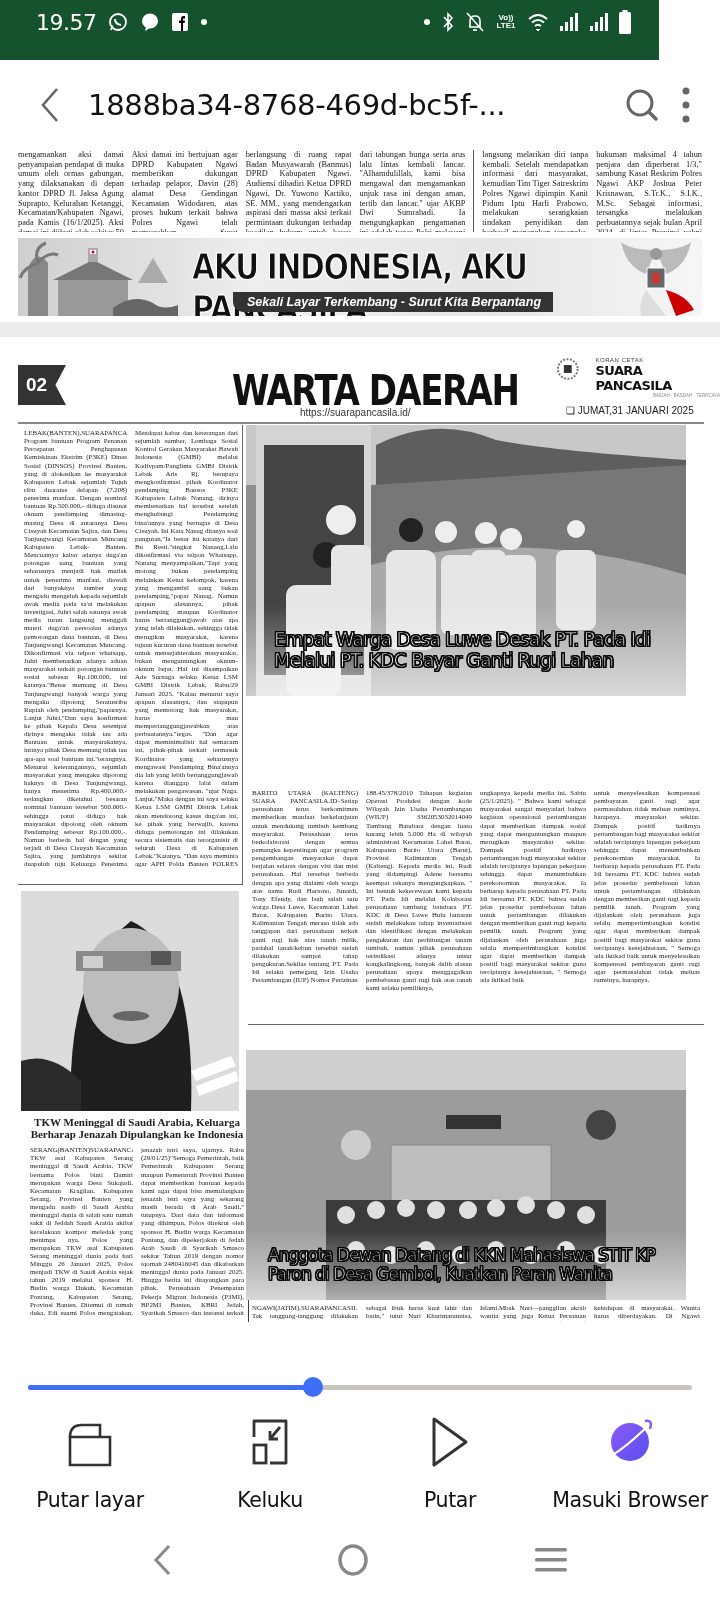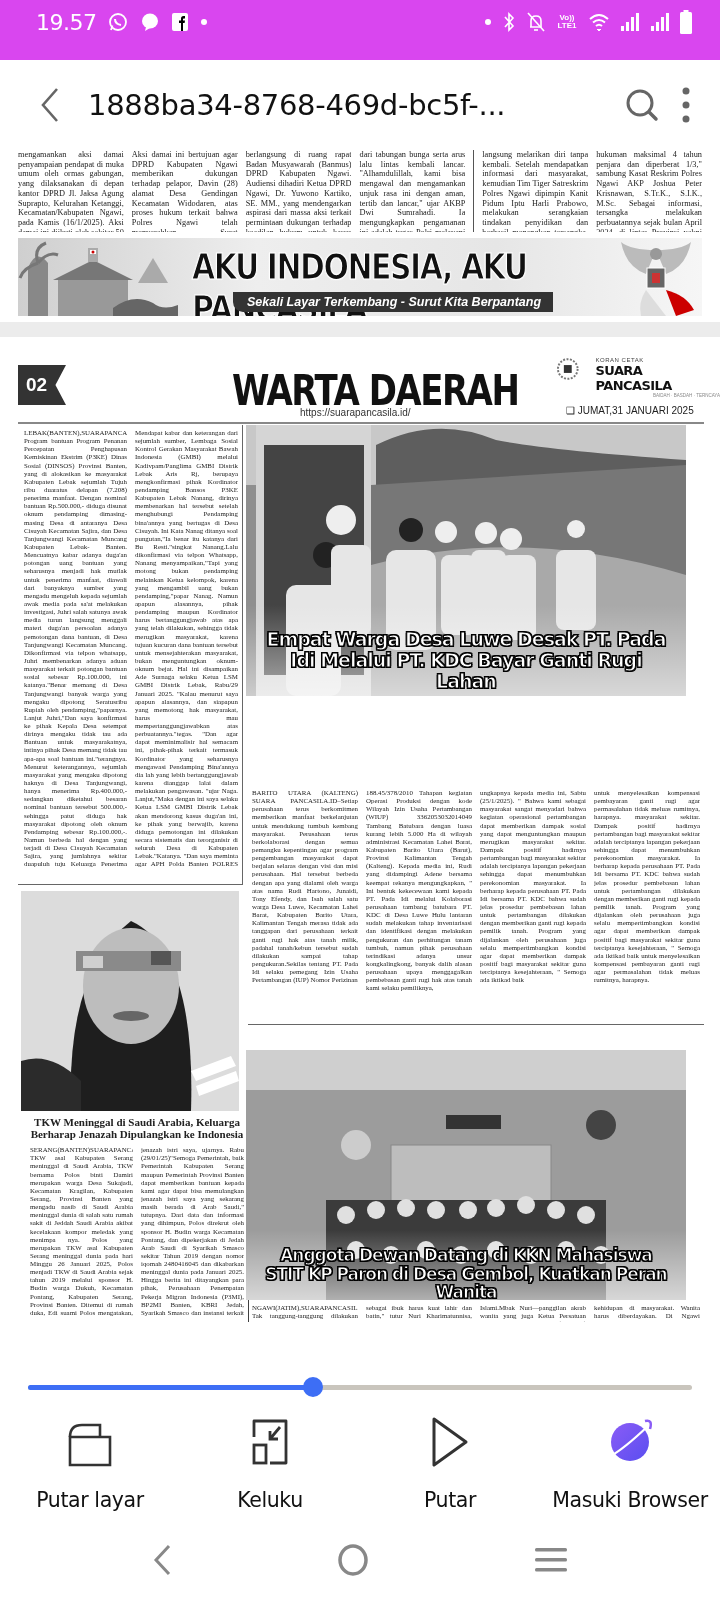--- a/index.html
+++ b/index.html
@@ -1,17 +1,17 @@
 <!DOCTYPE html>
 <html><head>
 <meta charset="utf-8">
 <style>
   * { box-sizing: border-box; margin: 0; padding: 0; }
   html, body { width: 720px; height: 1600px; overflow: hidden; background: #fff; font-family: "Liberation Sans", sans-serif; }
-  .status-bar { position: absolute; left: 0; top: 0; width: 720px; height: 60px; background: #d946ef; color: #fff; display: flex; align-items: center; padding: 0 28px 16px 36px; }
+  .status-bar { position: absolute; left: 0; top: 0; width: 659px; height: 60px; background: #14532d; color: #fff; display: flex; align-items: center; padding: 0 28px 16px 36px; }
   .status-time { font-size: 22px; font-family: "DejaVu Sans", sans-serif; letter-spacing: -0.5px; }
   .status-left { display: flex; align-items: center; gap: 12px; }
   .status-right { margin-left: auto; display: flex; align-items: center; gap: 10px; font-size: 16px; }
   .sb-ico { display: inline-flex; align-items: center; justify-content: center; color: #fff; }
   .app-bar { position: absolute; left: 0; top: 60px; width: 712px; height: 90px; background: #fff; display: flex; align-items: center; }
   .back-btn { width: 64px; height: 64px; margin-left: 18px; display: flex; align-items: center; justify-content: center; }
   .doc-title { font-size: 29px; color: #111; font-family: "DejaVu Sans", sans-serif; margin-left: 6px; letter-spacing: -0.3px; white-space: nowrap; }
   .app-actions { margin-left: auto; display: flex; align-items: center; gap: 20px; padding-right: 20px; }
   .viewer { position: absolute; left: 0; top: 150px; width: 720px; height: 1172px; background: #f2f2f2; overflow: hidden; }
   .page-top { position: absolute; left: 0; top: 0; width: 720px; height: 172px; background: #fff; }
@@ -32,21 +32,21 @@
   .mh-name { font-family: "DejaVu Sans", sans-serif; font-weight: bold; font-size: 13px; color: #111; letter-spacing: -0.6px; }
   .mh-tag { font-size: 4.5px; color: #888; text-align: right; }
   .page-date { position: absolute; left: 566px; top: 68px; font-size: 10px; color: #222; }
   .hr { position: absolute; left: 18px; top: 85px; width: 686px; height: 2px; background: #888; }
   .art-left-1 { position: absolute; left: 18px; top: 88px; width: 225px; height: 460px; border: 1px solid #666; border-top: none; border-left: none; background: #fff; padding: 4px 4px 0 6px; }
   .art-h-serif { font-family: "Liberation Serif", serif; font-weight: bold; font-size: 14px; line-height: 1.05; text-align: center; color: #222; margin-bottom: 6px; }
   .twocol { display: flex; gap: 8px; }
   .twocol .col { font-size: 6.9px; line-height: 1.18; }
   .photo { position: absolute; background: #777; overflow: hidden; }
   .photo-miners { left: 246px; top: 240px; width: 440px; height: 271px; background: linear-gradient(180deg, #b9b9b9 0%, #9a9a9a 20%, #7a7a7a 45%, #5d5d5d 70%, #8a8a8a 100%); }
-  .overlay-title { position: absolute; left: 0; width: 100%; text-align: center; font-family: "DejaVu Sans", sans-serif; font-weight: bold; color: #fff; letter-spacing: -1px; -webkit-text-stroke: 1px #000; text-shadow: 1px 1px 0 #000, -1px -1px 0 #000, 1px -1px 0 #000, -1px 1px 0 #000; line-height: 1.1; }
+  .overlay-title { position: absolute; left: 8px; width: 100%; font-family: "DejaVu Sans", sans-serif; font-weight: normal; color: #fff; letter-spacing: -1px; -webkit-text-stroke: 1px #000; text-shadow: 1px 1px 0 #000, -1px -1px 0 #000, 1px -1px 0 #000, -1px 1px 0 #000; line-height: 1.1; }
   .art-right-1 { position: absolute; left: 248px; top: 452px; width: 456px; height: 236px; padding: 0 4px; border-bottom: 1px solid #666; }
   .fourcol { display: flex; gap: 8px; }
   .fourcol .col { font-size: 6.9px; line-height: 1.18; }
   .photo-woman { left: 21px; top: 554px; width: 218px; height: 220px; background: radial-gradient(ellipse at 50% 55%, #ccc 0%, #bbb 25%, #333 45%, #222 100%); }
   .art-left-2 { position: absolute; left: 24px; top: 776px; width: 225px; height: 210px; padding: 4px 4px 0 6px; border-right: 1px solid #404040; }
   .photo-group { left: 246px; top: 713px; width: 440px; height: 250px; background: linear-gradient(180deg, #bbb 0%, #aaa 30%, #8c8c8c 50%, #444 70%, #333 100%); }
   .art-right-2 { position: absolute; left: 248px; top: 910px; width: 456px; height: 75px; padding: 0 4px; }
   .slider-area { position: absolute; left: 0; top: 1322px; width: 720px; height: 278px; background: #fff; }
   .slider-track { position: absolute; left: 28px; top: 63px; width: 664px; height: 5px; background: #c9c5bd; border-radius: 3px; }
   .slider-fill { position: absolute; left: 28px; top: 63px; width: 285px; height: 5px; background: #3d6ef5; border-radius: 3px; }

